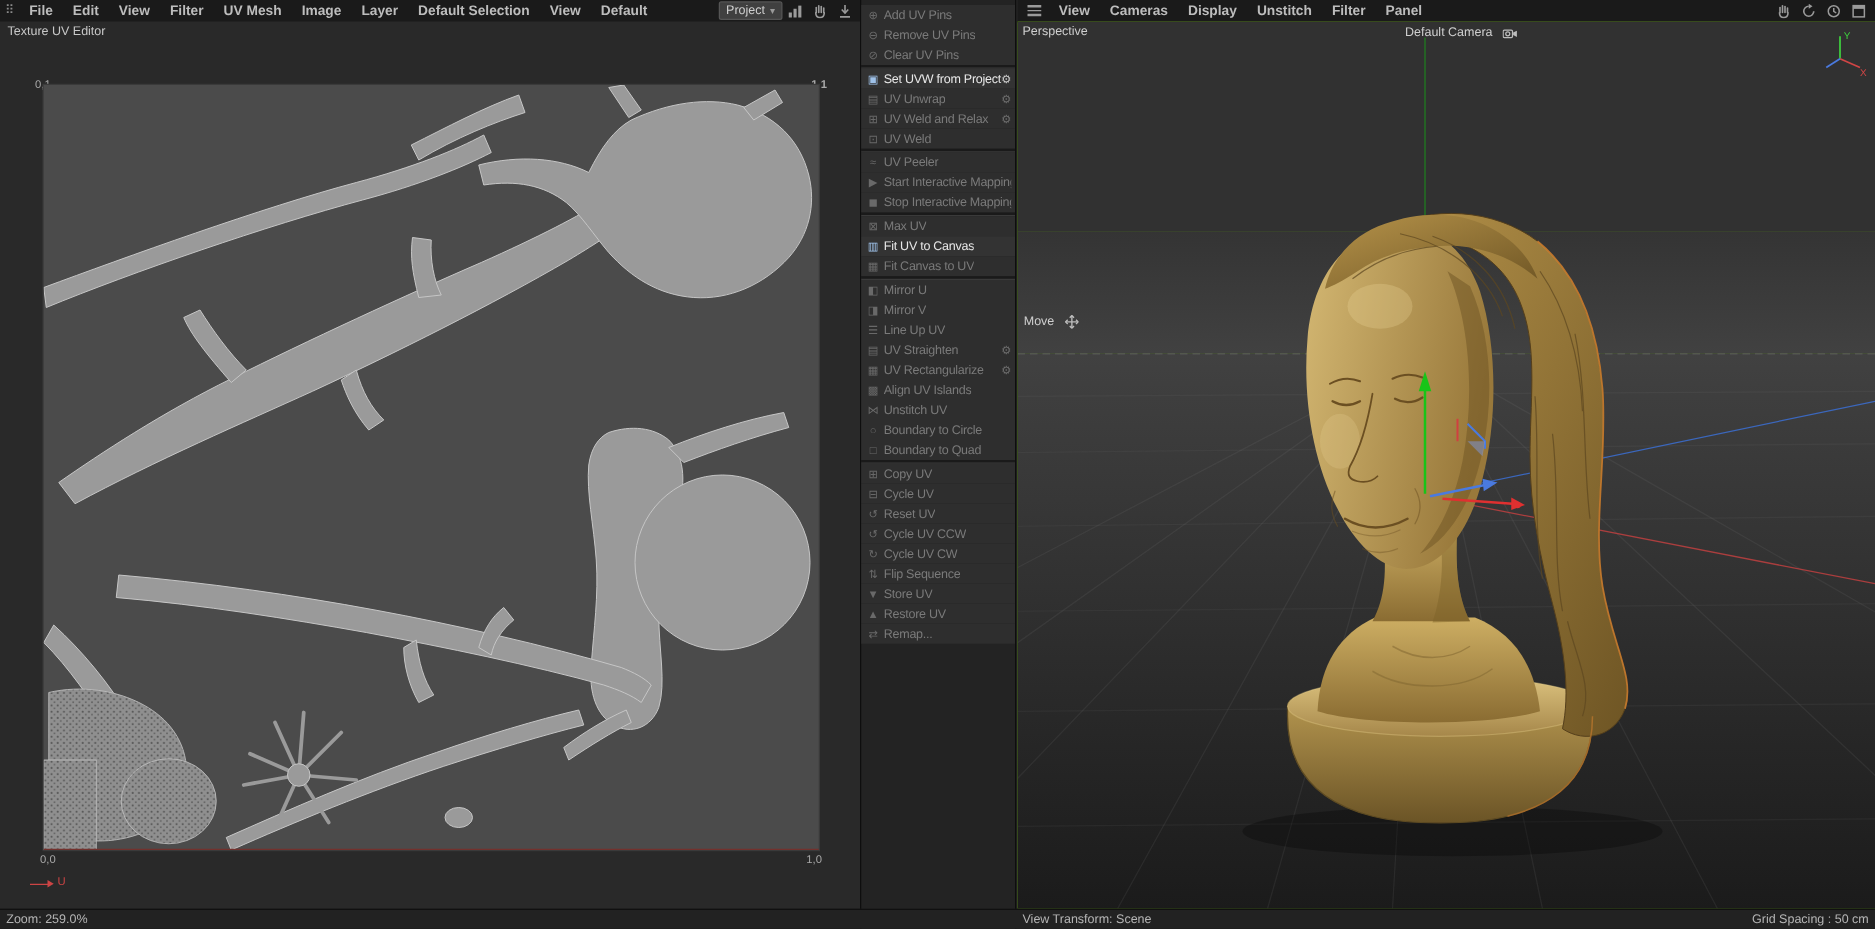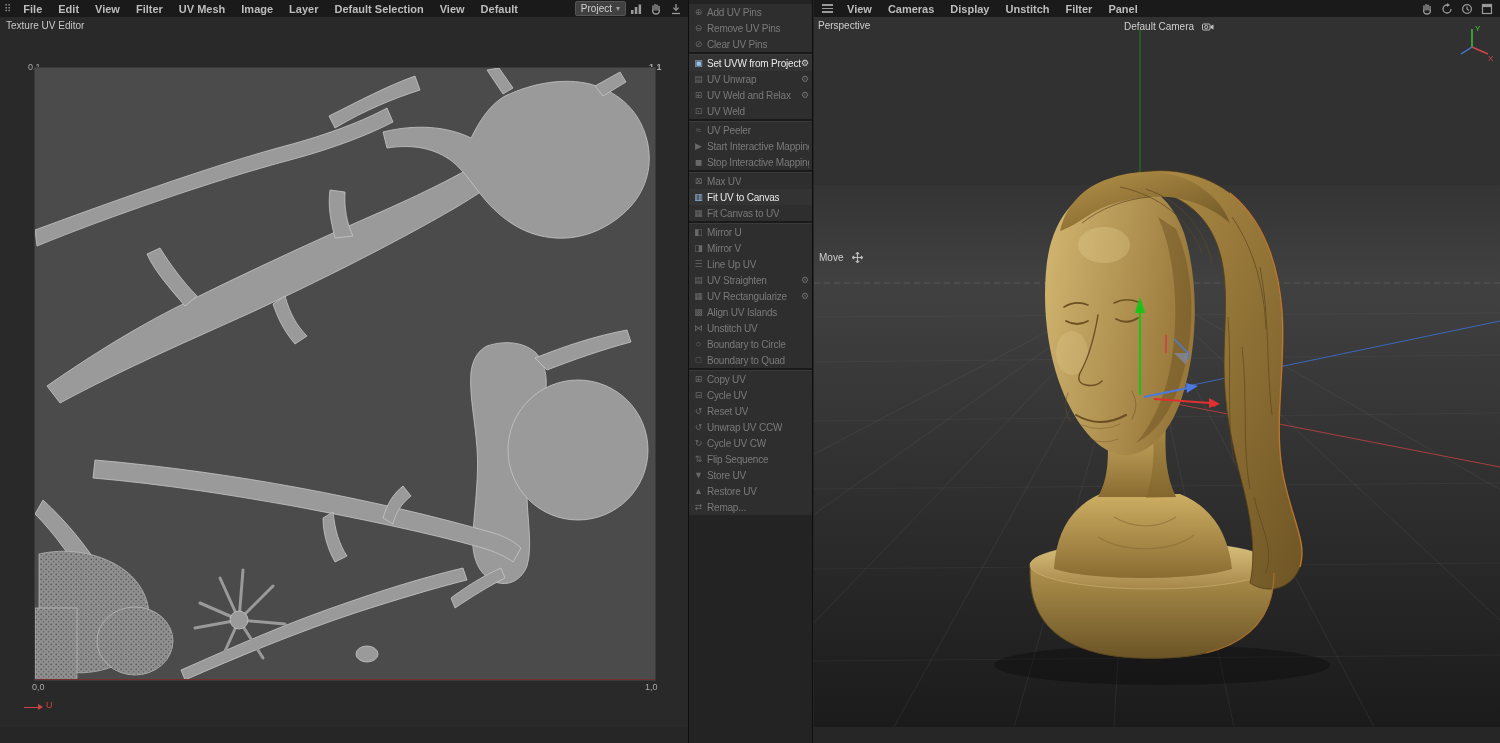--- a/index.html
+++ b/index.html
@@ -344,21 +344,21 @@
       <div class="cmd-row disabled">
           <span class="ci">⊟</span>
           <span class="cl">Cycle UV</span>
         </div>
       <div class="cmd-row disabled">
           <span class="ci">↺</span>
           <span class="cl">Reset UV</span>
         </div>
       <div class="cmd-row disabled">
           <span class="ci">↺</span>
-          <span class="cl">Unwrap UV CCW</span>
+          <span class="cl">Cycle UV CCW</span>
         </div>
       <div class="cmd-row disabled">
           <span class="ci">↻</span>
           <span class="cl">Cycle UV CW</span>
         </div>
       <div class="cmd-row disabled">
           <span class="ci">⇅</span>
           <span class="cl">Flip Sequence</span>
         </div>
       <div class="cmd-row disabled">
@@ -537,14 +537,19 @@
     </div>
     <svg id="axis-ind" width="42" height="40" viewBox="0 0 42 40">
       <line x1="20" y1="26" x2="20" y2="8" stroke="#3ecf3e" stroke-width="1.4"></line>
       <line x1="20" y1="26" x2="36" y2="33" stroke="#d04545" stroke-width="1.4"></line>
       <line x1="20" y1="26" x2="9" y2="33" stroke="#4a7adf" stroke-width="1.4"></line>
       <text x="23" y="10" font-size="8" fill="#3ecf3e">Y</text>
       <text x="36" y="40" font-size="8" fill="#d04545">X</text>
     </svg>
   </div>
 
+  <div id="status-bar">
+    <span id="status-zoom">Zoom: 259.0%</span>
+    <span id="status-transform">View Transform: Scene</span>
+    <span id="status-grid">Grid Spacing : 50 cm</span>
+  </div>
 
 </div>
 
 </body></html>

